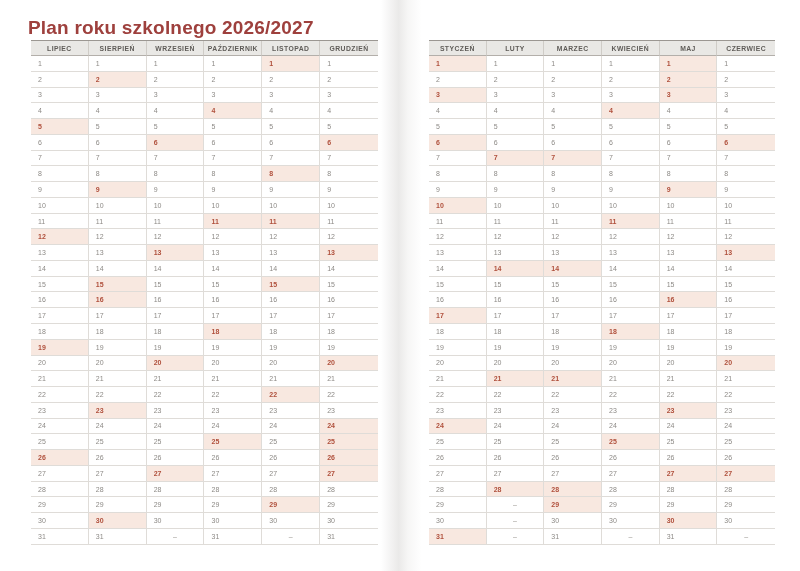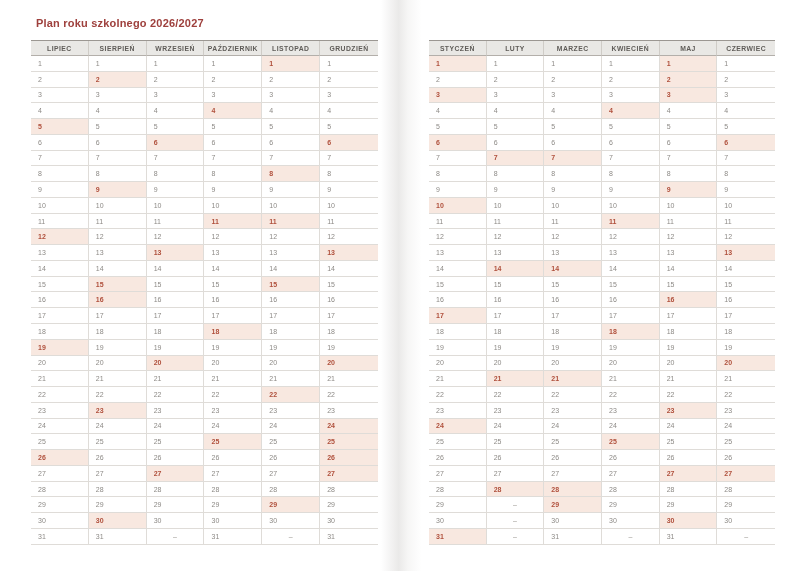--- a/index.html
+++ b/index.html
@@ -6,21 +6,21 @@
   .spread{
     position:relative;width:800px;height:571px;background:#ffffff;
     font-family:"Liberation Sans","DejaVu Sans",sans-serif;overflow:hidden;
   }
   .gutter{
     position:absolute;left:381px;top:0;width:52px;height:571px;pointer-events:none;
     background:linear-gradient(90deg,rgba(255,255,255,0) 0%,rgba(125,120,115,0.16) 34%,
       rgba(160,155,150,0.09) 52%,rgba(255,255,255,0) 78%);
   }
   .title{
-    position:absolute;left:36px;top:17px;font-size:11px;font-weight:bold;
+    position:absolute;left:28px;top:17px;font-size:19px;font-weight:bold;
     color:var(--c-title,#9e403d);letter-spacing:0.2px;white-space:nowrap;
   }
   .cal{
     position:absolute;top:40px;display:grid;grid-template-columns:repeat(6,1fr);
     border-top:1.5px solid var(--c-table-border,#9b9792);
   }
   .cal-left{left:31px;width:347px;}
   .cal-right{left:429px;width:346px;}
   .mh{
     height:15px;background:var(--c-header-bg,#e9e8e5);color:var(--c-header-text,#5f5c58);

